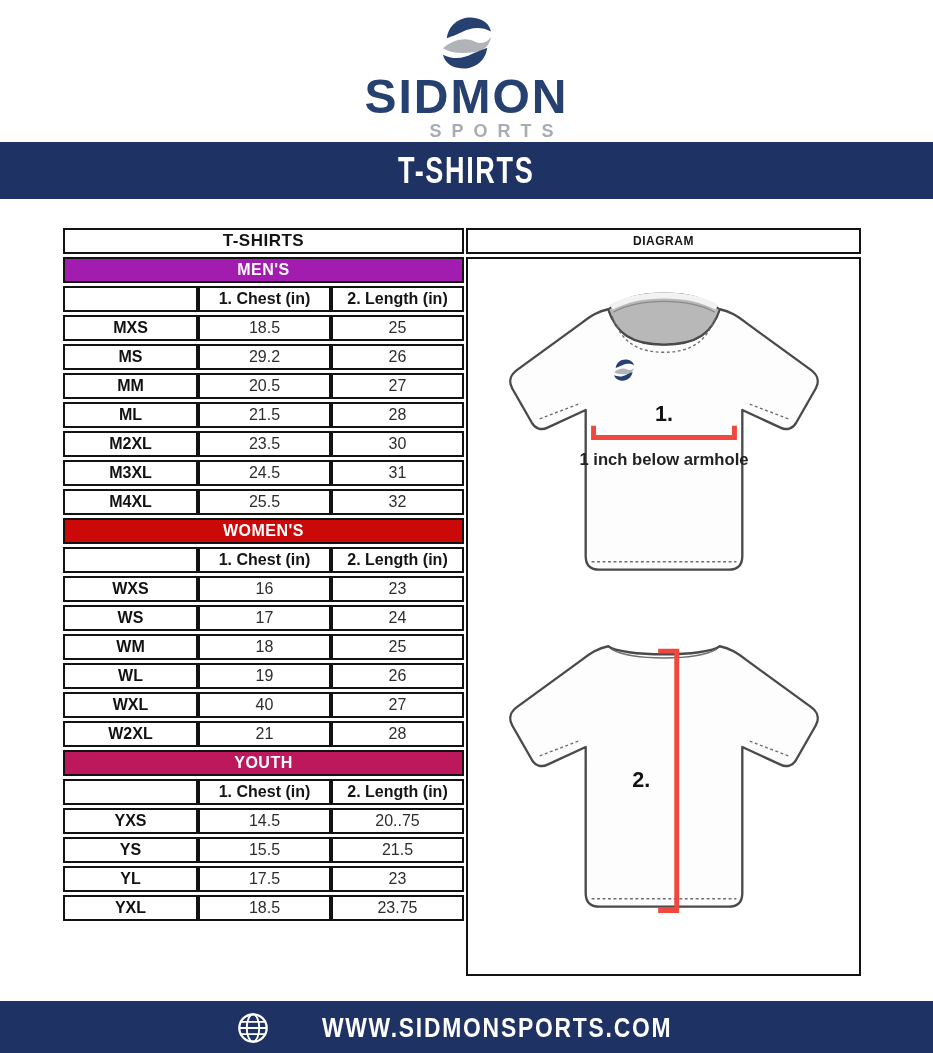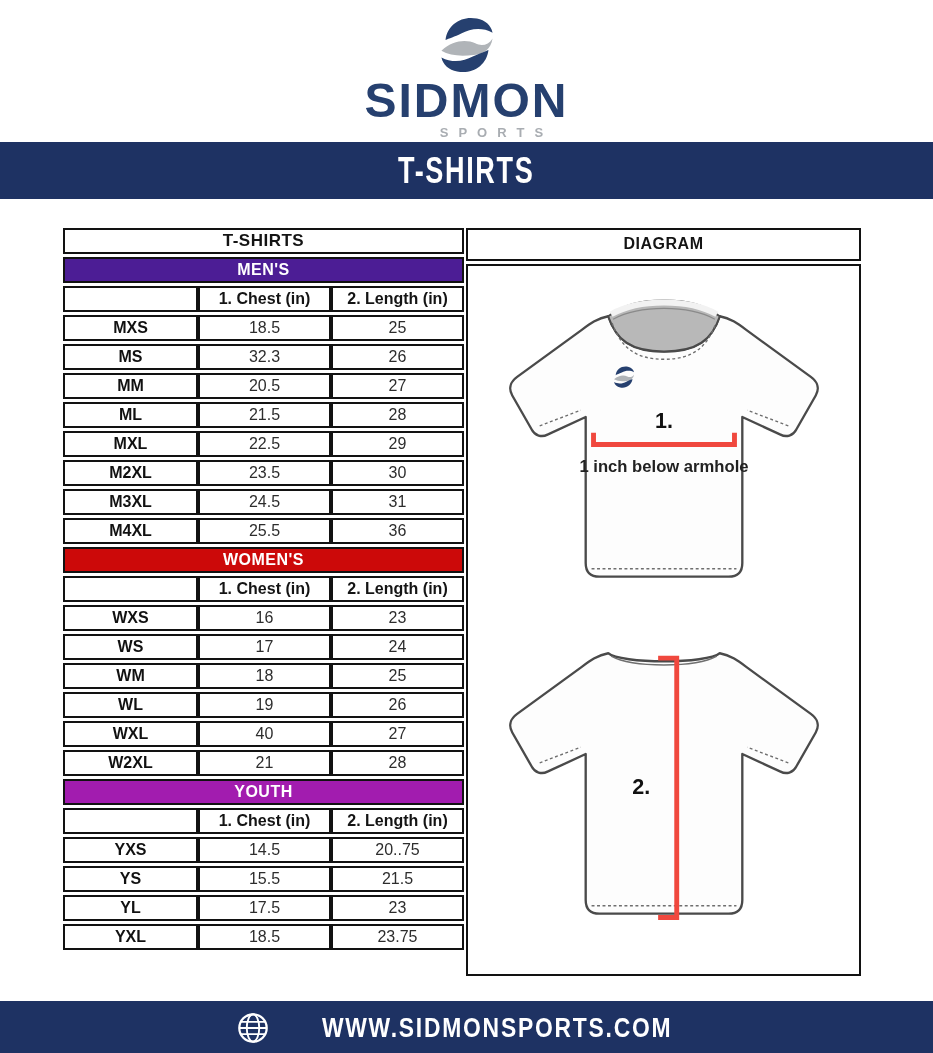--- a/index.html
+++ b/index.html
@@ -14,21 +14,21 @@
   .logo-block{
     height:142px;display:flex;flex-direction:column;align-items:center;
     justify-content:flex-start;padding-top:12px;box-sizing:border-box;
   }
   .logo-icon{width:70px;height:66px;}
   .logo-name{
     font-size:48px;font-weight:bold;letter-spacing:2px;line-height:44px;
     color:#26406f;margin-top:1px;
   }
   .logo-tagline{
-    font-size:13px;letter-spacing:10px;color:#a9adb2;font-weight:bold;
+    font-size:18px;letter-spacing:10px;color:#a9adb2;font-weight:bold;
     margin-top:2px;transform:translateX(30px);
   }
   
   .banner{
     height:57px;display:flex;align-items:center;justify-content:center;
   }
   .banner-text{
     color:#fff;font-weight:bold;font-size:33px;letter-spacing:2px;
     display:inline-block;transform:scale(0.82,1.1);
   }
@@ -53,23 +53,23 @@
     display:flex;align-items:center;justify-content:center;
     font-size:17px;font-weight:bold;color:#141414;letter-spacing:.5px;
   }
   .t-band{
     box-sizing:border-box;height:26px;border:2.5px solid #121212;margin-top:3px;
     display:flex;align-items:center;justify-content:center;
     font-size:16px;font-weight:bold;color:#ffffff;letter-spacing:.5px;
   }
   
   .d-head{
-    box-sizing:border-box;height:33px;border:2.5px solid #121212;
-    display:flex;align-items:center;justify-content:center;
-    font-size:16px;font-weight:bold;color:#141414;letter-spacing:.5px;
+    box-sizing:border-box;height:26px;border:2.5px solid #121212;
+    display:flex;align-items:center;justify-content:center;
+    font-size:12px;font-weight:bold;color:#141414;letter-spacing:.5px;
   }
   .d-body{
     box-sizing:border-box;margin-top:3px;height:719px;border:2.5px solid #121212;
     display:flex;flex-direction:column;align-items:center;justify-content:flex-start;
     padding-top:14px;background:#fff;
   }
   .shirt-svg{width:372px;height:325px;display:block;}
   .shirt-body{fill:#fdfdfd;stroke:#4a4a4a;stroke-width:2.4;stroke-linejoin:round;}
   .stitch{fill:none;stroke:#6f6f6f;stroke-width:1.4;stroke-dasharray:3 2.6;}
   .m-line{fill:none;stroke:#f0483e;stroke-width:5;}
@@ -108,65 +108,60 @@
 
   <div class="banner" style="background: rgb(30, 50, 99);">
     <span class="banner-text">T-SHIRTS</span>
   </div>
 
   <div class="main">
 
     <div class="size-panel">
       <div class="t-title">T-SHIRTS</div>
 
-      <div class="t-band" style="background: #4c1d95;">MEN'S</div>
+      <div class="t-band" style="background: #a21caf;">MEN'S</div>
       <div class="t-row">
         <div class="t-cell c-size"></div>
         <div class="t-cell c-val colhead">1. Chest (in)</div>
         <div class="t-cell c-val colhead">2. Length (in)</div>
       </div>
       <div class="t-row">
         <div class="t-cell c-size">MXS</div>
         <div class="t-cell c-val">18.5</div>
         <div class="t-cell c-val">25</div>
       </div>
       <div class="t-row">
         <div class="t-cell c-size">MS</div>
-        <div class="t-cell c-val">32.3</div>
+        <div class="t-cell c-val">29.2</div>
         <div class="t-cell c-val">26</div>
       </div>
       <div class="t-row">
         <div class="t-cell c-size">MM</div>
         <div class="t-cell c-val">20.5</div>
         <div class="t-cell c-val">27</div>
       </div>
       <div class="t-row">
         <div class="t-cell c-size">ML</div>
         <div class="t-cell c-val">21.5</div>
         <div class="t-cell c-val">28</div>
       </div>
       <div class="t-row">
-        <div class="t-cell c-size">MXL</div>
-        <div class="t-cell c-val">22.5</div>
-        <div class="t-cell c-val">29</div>
-      </div>
-      <div class="t-row">
         <div class="t-cell c-size">M2XL</div>
         <div class="t-cell c-val">23.5</div>
         <div class="t-cell c-val">30</div>
       </div>
       <div class="t-row">
         <div class="t-cell c-size">M3XL</div>
         <div class="t-cell c-val">24.5</div>
         <div class="t-cell c-val">31</div>
       </div>
       <div class="t-row">
         <div class="t-cell c-size">M4XL</div>
         <div class="t-cell c-val">25.5</div>
-        <div class="t-cell c-val">36</div>
+        <div class="t-cell c-val">32</div>
       </div>
 
       <div class="t-band" style="background: rgb(204, 9, 9);">WOMEN'S</div>
       <div class="t-row">
         <div class="t-cell c-size"></div>
         <div class="t-cell c-val colhead">1. Chest (in)</div>
         <div class="t-cell c-val colhead">2. Length (in)</div>
       </div>
       <div class="t-row">
         <div class="t-cell c-size">WXS</div>
@@ -192,21 +187,21 @@
         <div class="t-cell c-size">WXL</div>
         <div class="t-cell c-val">40</div>
         <div class="t-cell c-val">27</div>
       </div>
       <div class="t-row">
         <div class="t-cell c-size">W2XL</div>
         <div class="t-cell c-val">21</div>
         <div class="t-cell c-val">28</div>
       </div>
 
-      <div class="t-band" style="background: #a21caf;">YOUTH</div>
+      <div class="t-band" style="background: #be185d;">YOUTH</div>
       <div class="t-row">
         <div class="t-cell c-size"></div>
         <div class="t-cell c-val colhead">1. Chest (in)</div>
         <div class="t-cell c-val colhead">2. Length (in)</div>
       </div>
       <div class="t-row">
         <div class="t-cell c-size">YXS</div>
         <div class="t-cell c-val">14.5</div>
         <div class="t-cell c-val">20..75</div>
       </div>

